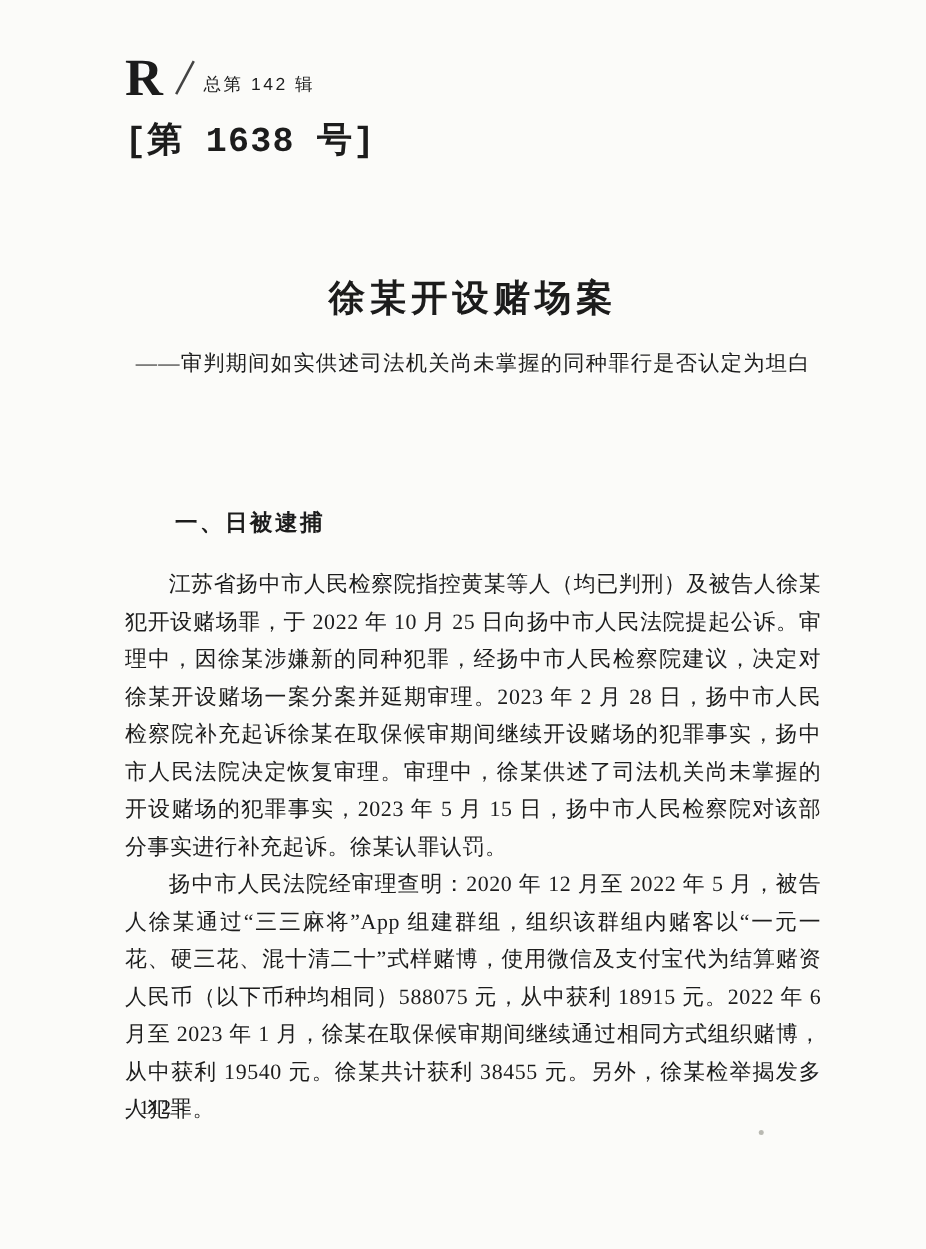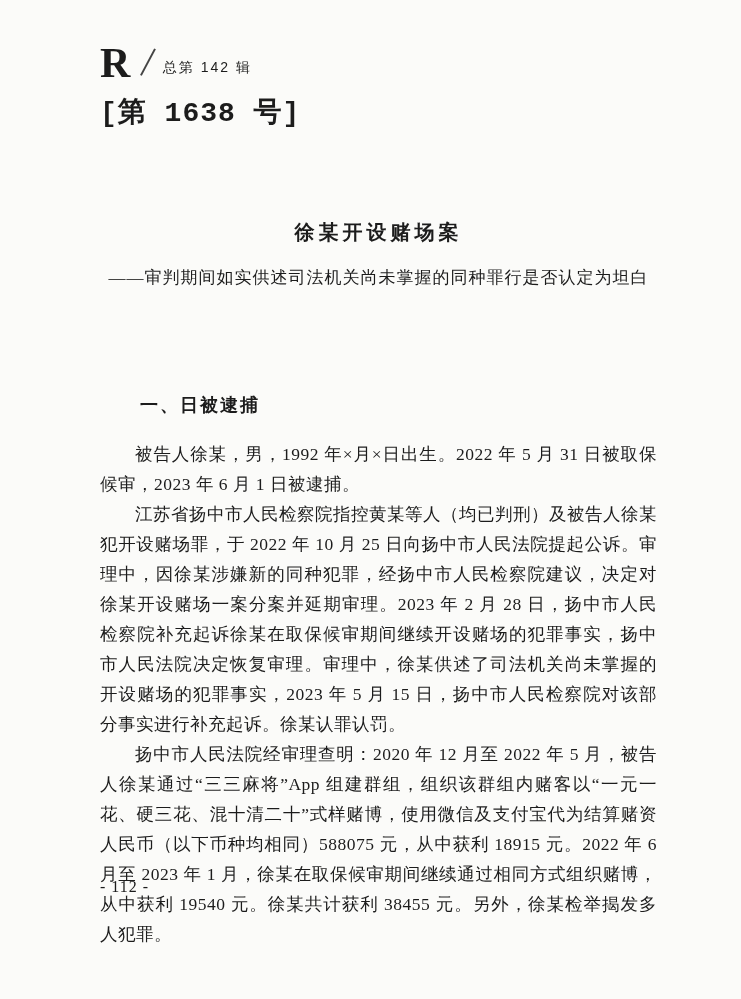--- a/index.html
+++ b/index.html
@@ -70,21 +70,21 @@
     margin-top: 12px;
     font-size: 28px;
     font-weight: bold;
     letter-spacing: 1px;
     font-family: Liberation Mono, monospace;
   }
   
   .article-title {
     margin-top: 88px;
     text-align: center;
-    font-size: 20px;
+    font-size: 29px;
     font-weight: bold;
     letter-spacing: 4px;
     font-family: "Liberation Serif", "DejaVu Serif", serif;
   }
   .article-subtitle {
     margin-top: 20px;
     text-align: center;
     font-size: 17px;
     letter-spacing: 1px;
     white-space: nowrap;
@@ -141,21 +141,20 @@
     </div>
 
     <div class="case-number">[第 1638 号]</div>
 
     <h1 class="article-title">徐某开设赌场案</h1>
     <div class="article-subtitle">——审判期间如实供述司法机关尚未掌握的同种罪行是否认定为坦白</div>
 
     <h2 class="section-heading">一、日被逮捕</h2>
 
     <div class="body-text">
-      <p>被告人徐某，男，1992 年×月×日出生。2022 年 5 月 31 日被取保候审，2023 年 6 月 1 日被逮捕。</p>
       <p>江苏省扬中市人民检察院指控黄某等人（均已判刑）及被告人徐某犯开设赌场罪，于 2022 年 10 月 25 日向扬中市人民法院提起公诉。审理中，因徐某涉嫌新的同种犯罪，经扬中市人民检察院建议，决定对徐某开设赌场一案分案并延期审理。2023 年 2 月 28 日，扬中市人民检察院补充起诉徐某在取保候审期间继续开设赌场的犯罪事实，扬中市人民法院决定恢复审理。审理中，徐某供述了司法机关尚未掌握的开设赌场的犯罪事实，2023 年 5 月 15 日，扬中市人民检察院对该部分事实进行补充起诉。徐某认罪认罚。</p>
       <p>扬中市人民法院经审理查明：2020 年 12 月至 2022 年 5 月，被告人徐某通过“三三麻将”App 组建群组，组织该群组内赌客以“一元一花、硬三花、混十清二十”式样赌博，使用微信及支付宝代为结算赌资人民币（以下币种均相同）588075 元，从中获利 18915 元。2022 年 6 月至 2023 年 1 月，徐某在取保候审期间继续通过相同方式组织赌博，从中获利 19540 元。徐某共计获利 38455 元。另外，徐某检举揭发多人犯罪。</p>
     </div>
 
   </div>
 
   <div class="page-number">- 112 -</div>
   <div class="speckle"></div>
 </div>
 

